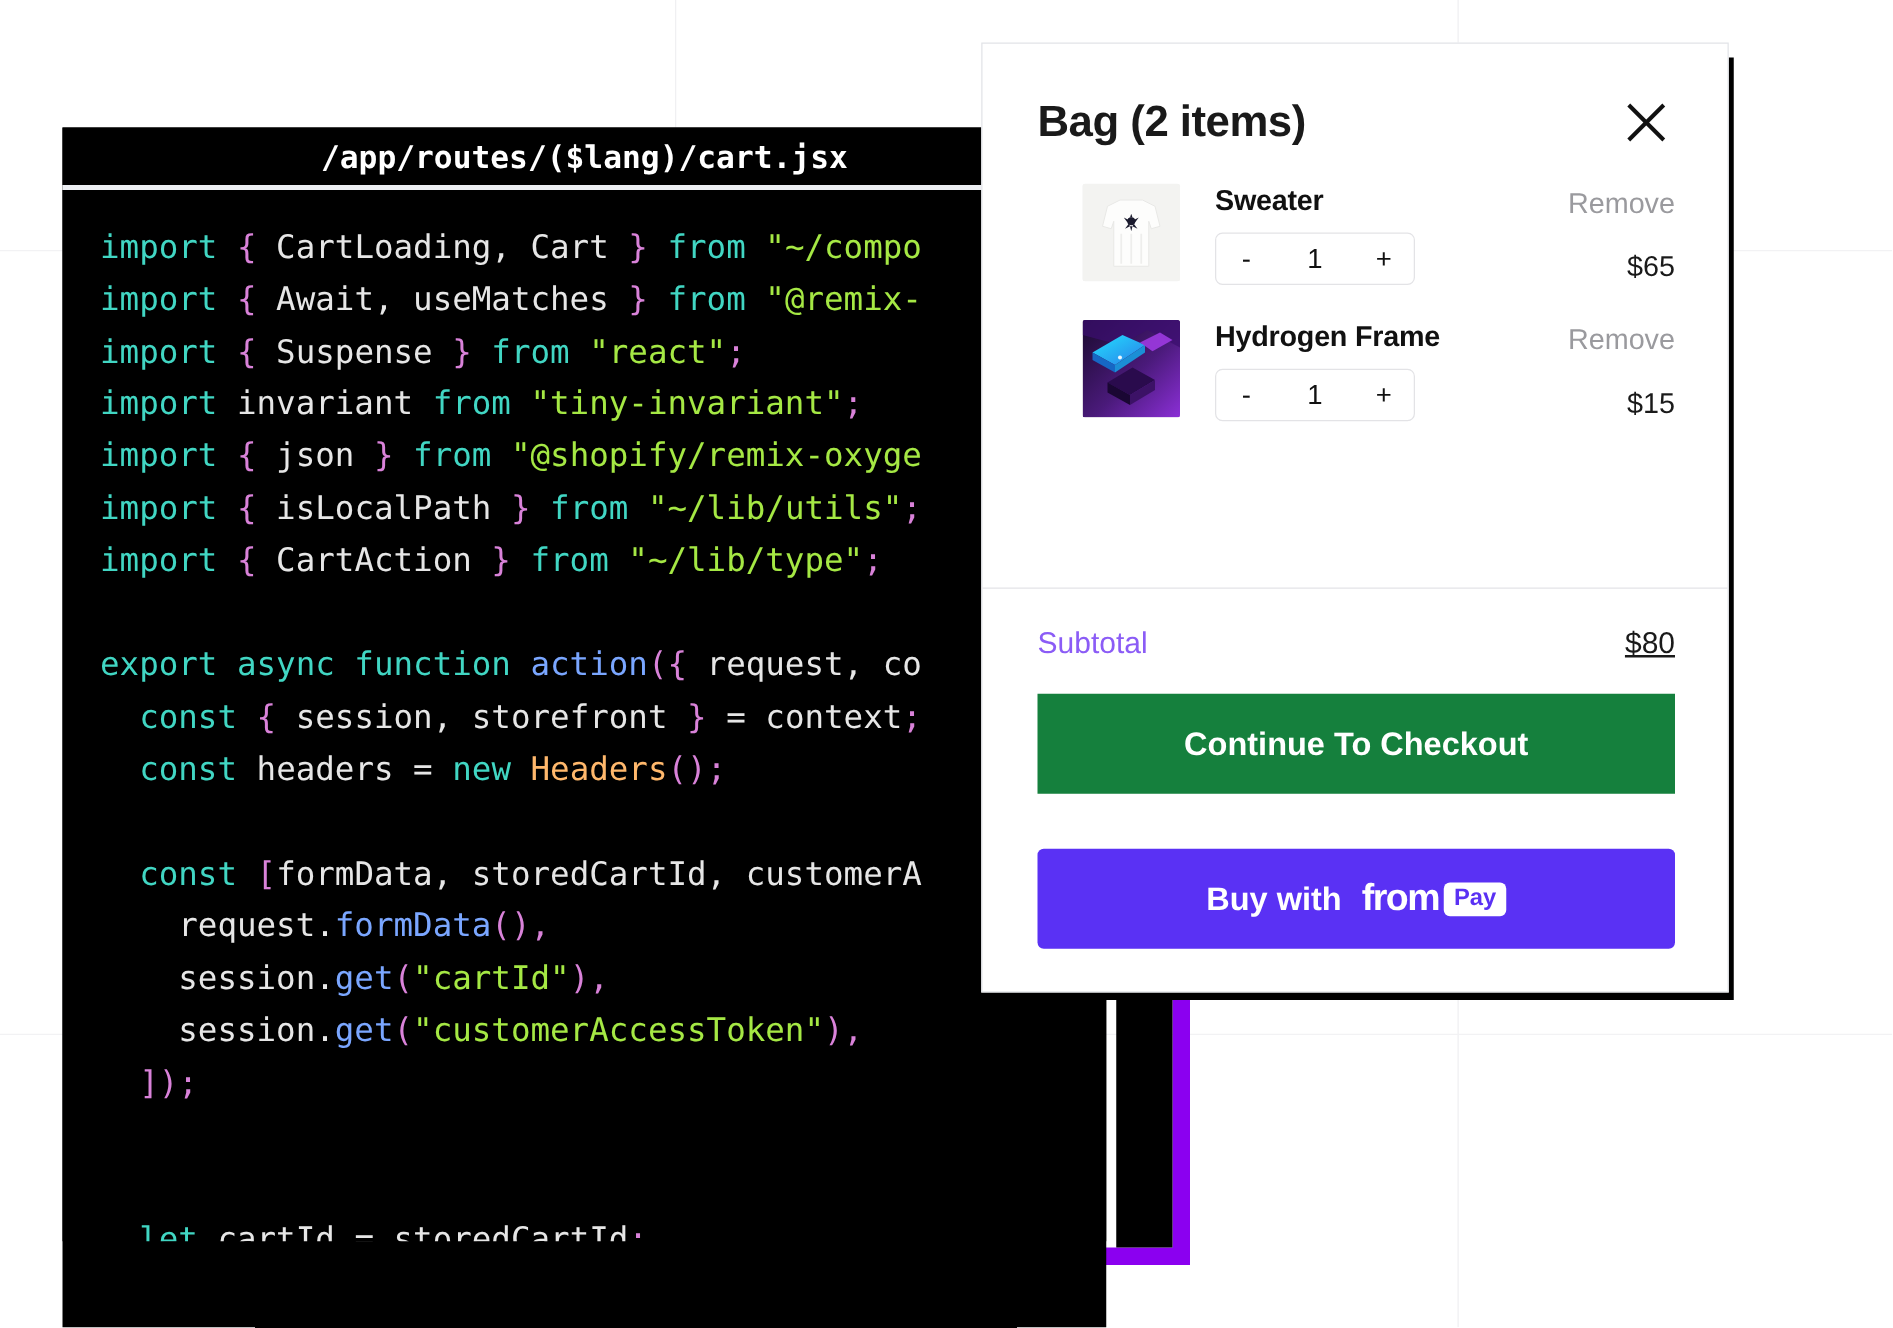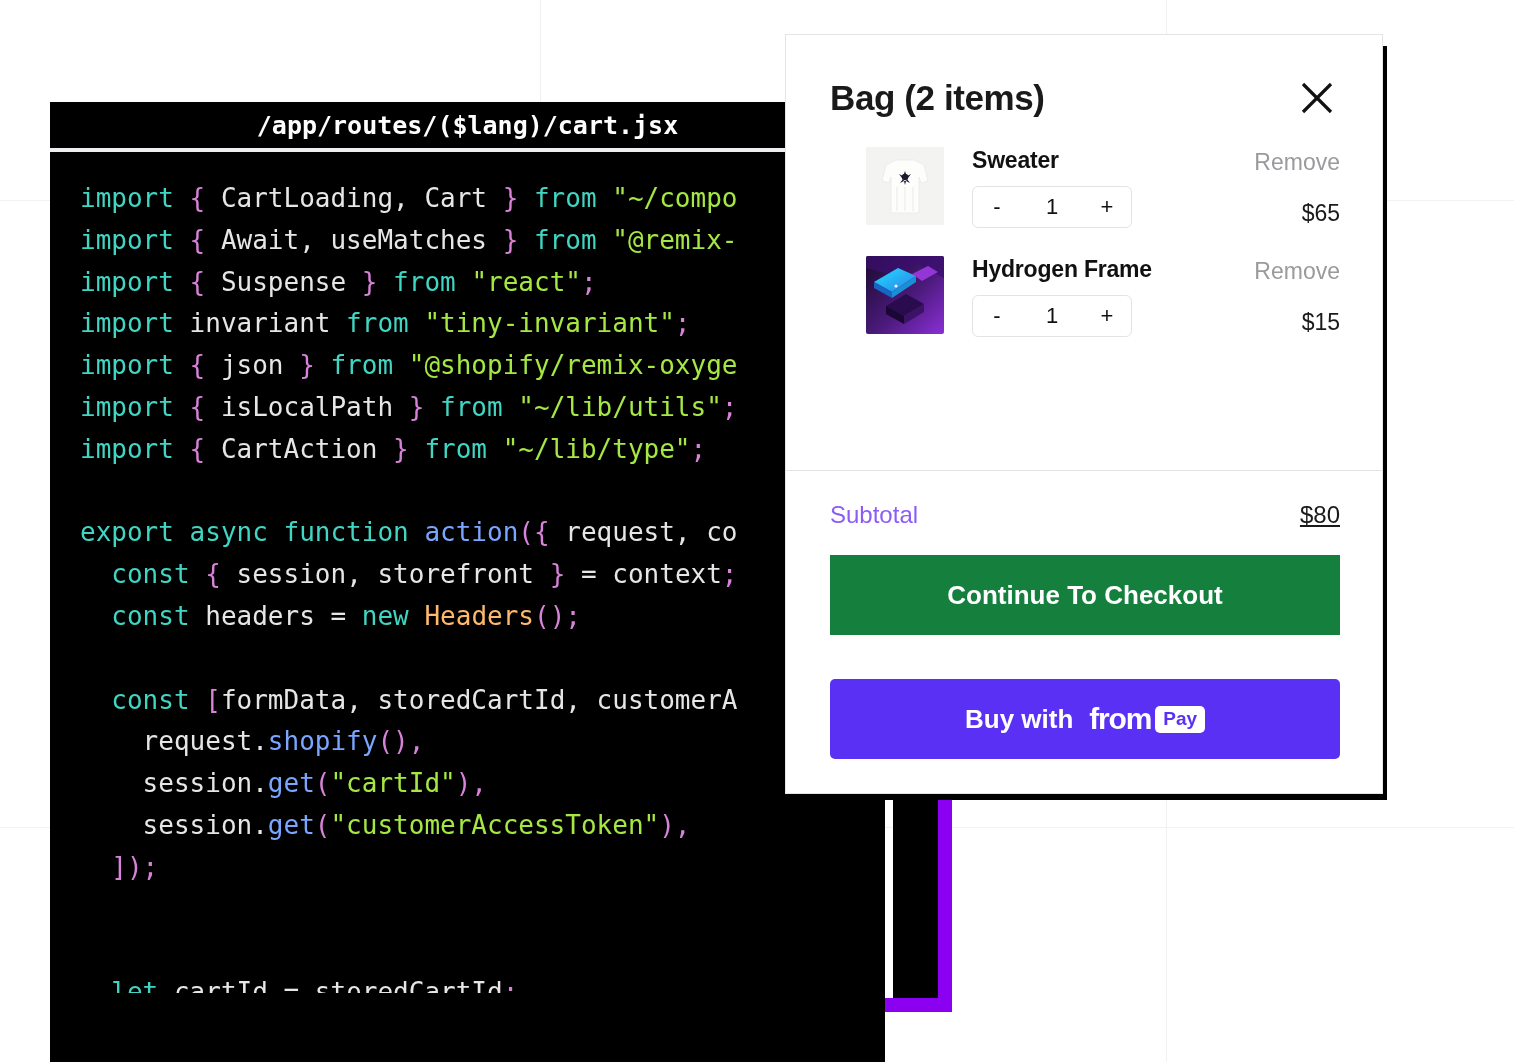--- a/index.html
+++ b/index.html
@@ -329,21 +329,21 @@
         <div class="code-line"><span class="t-kw">import</span><span class="t-var"> invariant </span><span class="t-kw">from</span><span class="t-op"> </span><span class="t-str">"tiny-invariant"</span><span class="t-punc">;</span></div>
         <div class="code-line"><span class="t-kw">import</span><span class="t-op"> </span><span class="t-punc">{</span><span class="t-var"> json </span><span class="t-punc">}</span><span class="t-op"> </span><span class="t-kw">from</span><span class="t-op"> </span><span class="t-str">"@shopify/remix-oxyge</span></div>
         <div class="code-line"><span class="t-kw">import</span><span class="t-op"> </span><span class="t-punc">{</span><span class="t-var"> isLocalPath </span><span class="t-punc">}</span><span class="t-op"> </span><span class="t-kw">from</span><span class="t-op"> </span><span class="t-str">"~/lib/utils"</span><span class="t-punc">;</span></div>
         <div class="code-line"><span class="t-kw">import</span><span class="t-op"> </span><span class="t-punc">{</span><span class="t-var"> CartAction </span><span class="t-punc">}</span><span class="t-op"> </span><span class="t-kw">from</span><span class="t-op"> </span><span class="t-str">"~/lib/type"</span><span class="t-punc">;</span></div>
         <div class="code-line">&nbsp;</div>
         <div class="code-line"><span class="t-kw">export async function</span><span class="t-op"> </span><span class="t-fn">action</span><span class="t-punc">(</span><span class="t-punc">{</span><span class="t-var"> request, co</span></div>
         <div class="code-line"><span class="t-op">  </span><span class="t-kw">const</span><span class="t-op"> </span><span class="t-punc">{</span><span class="t-var"> session, storefront </span><span class="t-punc">}</span><span class="t-op"> = </span><span class="t-var">context</span><span class="t-punc">;</span></div>
         <div class="code-line"><span class="t-op">  </span><span class="t-kw">const</span><span class="t-var"> headers </span><span class="t-op">= </span><span class="t-kw">new</span><span class="t-op"> </span><span class="t-cls">Headers</span><span class="t-punc">()</span><span class="t-punc">;</span></div>
         <div class="code-line">&nbsp;</div>
         <div class="code-line"><span class="t-op">  </span><span class="t-kw">const</span><span class="t-op"> </span><span class="t-punc">[</span><span class="t-var">formData, storedCartId, customerA</span></div>
-        <div class="code-line"><span class="t-var">    request</span><span class="t-op">.</span><span class="t-fn">shopify</span><span class="t-punc">()</span><span class="t-punc">,</span></div>
+        <div class="code-line"><span class="t-var">    request</span><span class="t-op">.</span><span class="t-fn">formData</span><span class="t-punc">()</span><span class="t-punc">,</span></div>
         <div class="code-line"><span class="t-var">    session</span><span class="t-op">.</span><span class="t-fn">get</span><span class="t-punc">(</span><span class="t-str">"cartId"</span><span class="t-punc">)</span><span class="t-punc">,</span></div>
         <div class="code-line"><span class="t-var">    session</span><span class="t-op">.</span><span class="t-fn">get</span><span class="t-punc">(</span><span class="t-str">"customerAccessToken"</span><span class="t-punc">)</span><span class="t-punc">,</span></div>
         <div class="code-line"><span class="t-op">  </span><span class="t-punc">]);</span></div>
         <div class="code-line">&nbsp;</div>
         <div class="code-line">&nbsp;</div>
         <div class="code-line"><span class="t-op">  </span><span class="t-kw">let</span><span class="t-var"> cartId </span><span class="t-op">= </span><span class="t-var">storedCartId</span><span class="t-punc">;</span></div>
       </div>
   </div>
 
   <div class="cart-shadow"></div>

